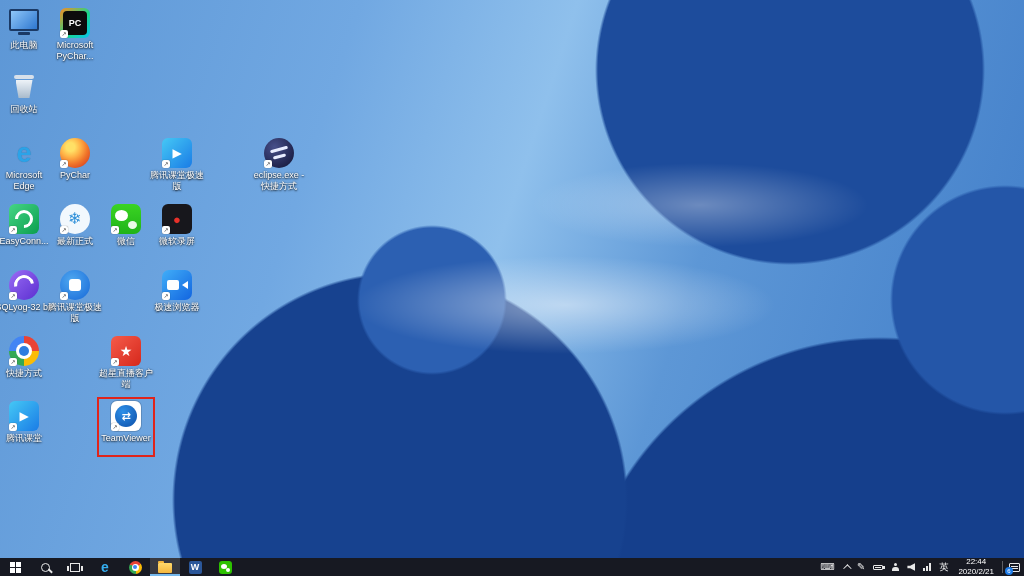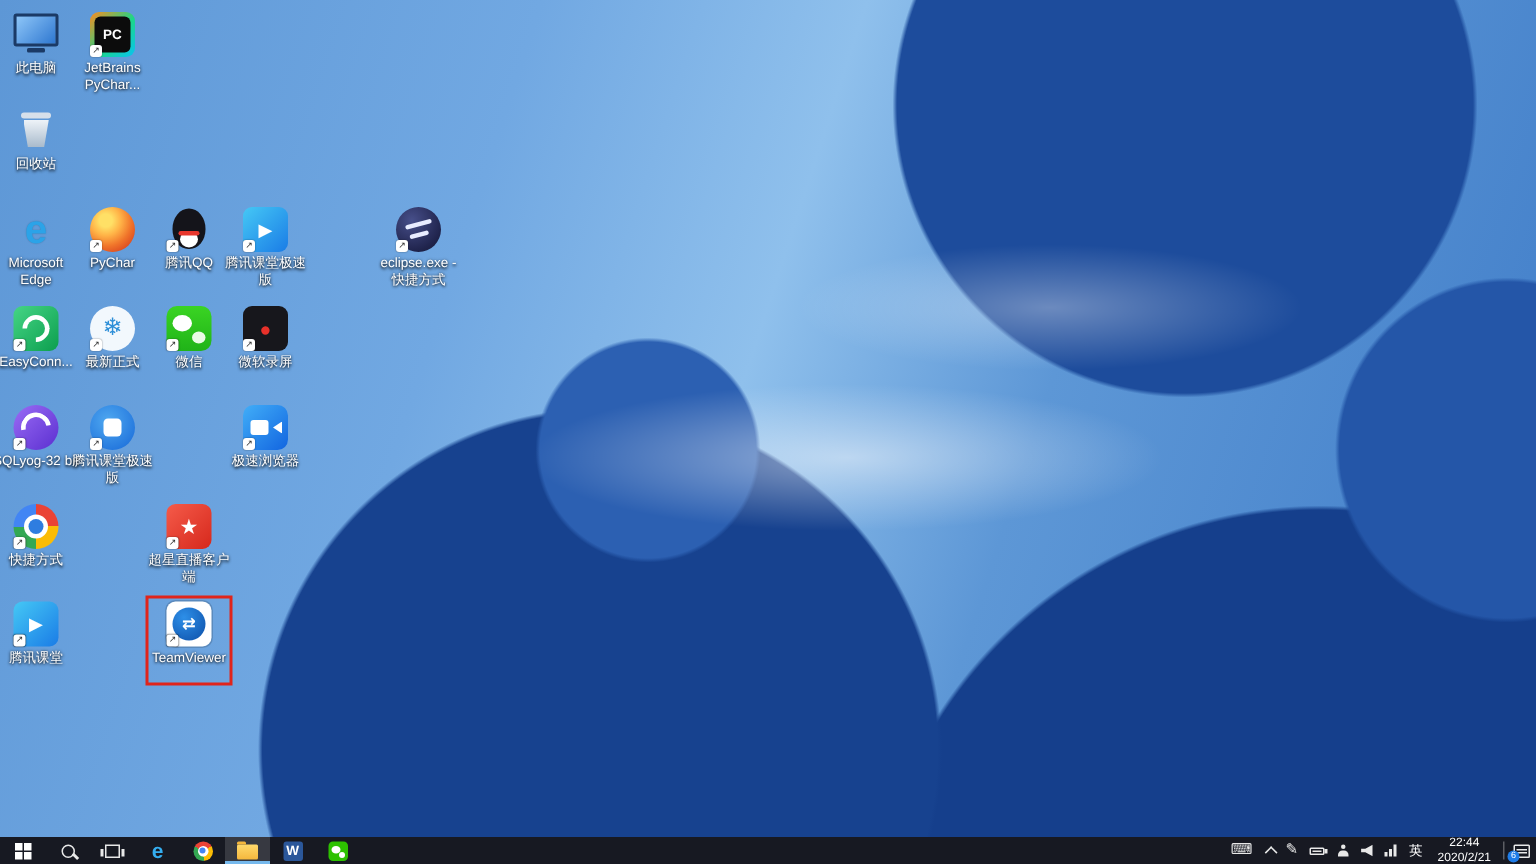--- a/index.html
+++ b/index.html
@@ -181,21 +181,21 @@
         <span class="g"></span>
       </div>
     <div class="lbl">此电脑</div>
   </div>
 
   <div class="dicon" style="left:45px;top:8px">
     <div class="art ic-pycharm">
         <span class="g">PC</span>
         <span class="sc"></span>
       </div>
-    <div class="lbl">JetBrains PyChar...</div>
+    <div class="lbl">Microsoft PyChar...</div>
   </div>
 
   <div class="dicon" style="left:-6px;top:72px">
     <div class="art ic-recycle">
         <span class="g"></span>
       </div>
     <div class="lbl">回收站</div>
   </div>
 
 
@@ -208,27 +208,20 @@
   </div>
 
   <div class="dicon" style="left:45px;top:138px">
     <div class="art ic-firefox">
         <span class="g"></span>
         <span class="sc"></span>
       </div>
     <div class="lbl">PyChar</div>
   </div>
 
-  <div class="dicon" style="left:96px;top:138px">
-    <div class="art ic-qq">
-        <span class="g"></span>
-        <span class="sc"></span>
-      </div>
-    <div class="lbl">腾讯QQ</div>
-  </div>
 
   <div class="dicon" style="left:147px;top:138px">
     <div class="art ic-ketang">
         <span class="g">▶</span>
         <span class="sc"></span>
       </div>
     <div class="lbl">腾讯课堂极速版</div>
   </div>
 
   <div class="dicon" style="left:249px;top:138px">

